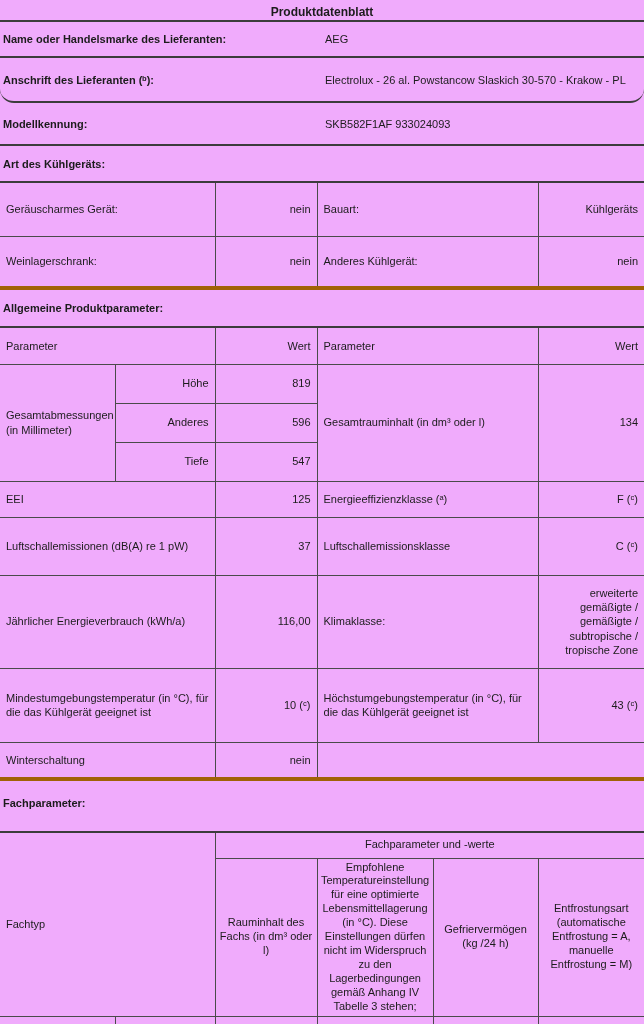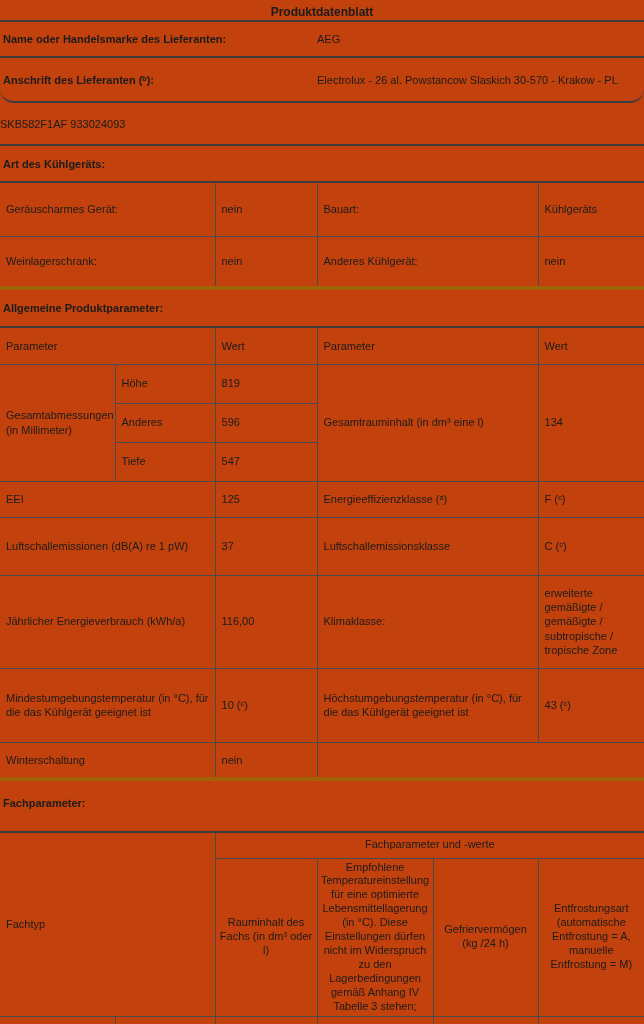--- a/index.html
+++ b/index.html
@@ -1,44 +1,45 @@
 <!DOCTYPE html>
 <html><head>
 <meta charset="utf-8">
 <style>
   * { box-sizing: border-box; }
   html, body { margin: 0; padding: 0; background: #fff; }
   .page {
-    width: 644px; height: 1024px; overflow: hidden; background: #c2410c;
+    width: 644px; height: 1024px; overflow: hidden; background: #f0abfc;
     font-family: "Liberation Sans", "DejaVu Sans", sans-serif;
     font-size: 11px; color: #1c1c1c; position: relative;
   }
   .doc-title {
     text-align: center; font-weight: 700; font-size: 12px;
     padding-top: 5px; height: 22px;
     border-bottom: 2px solid #3c3c3c;
   }
   .info-row {
     display: flex; align-items: center;
     border-bottom: 2px solid #3c3c3c;
+    gap: 8px;
   }
   .info-row .lbl { flex: 0 0 317px; font-weight: 700; padding-left: 3px; }
   .info-row .val { flex: 1; }
   .r1 { height: 36px; } .r2 { height: 45px; border-radius: 14px; } .r3 { height: 43px; }
   .section-heading { font-weight: 700; padding-left: 3px; }
   .h-type    { margin: 12px 0 11px 0; }
   .h-general { margin: 12px 0 12px 0; }
   .h-comp    { margin: 16px 0 22px 0; }
   table { border-collapse: collapse; width: 644px; table-layout: fixed;
           border-top: 2px solid #3c3c3c; border-bottom: 4px solid #a16207; }
   td { border: 1px solid #4a4a4a; vertical-align: middle;
        padding: 2px 6px; line-height: 1.3; }
   td:first-child { border-left: none; }
   td:last-child  { border-right: none; }
-  td.c { text-align: left; }
+  td.c { text-align: right; }
   table.comp { border-bottom: none; }
   table.comp td.hdr { text-align: center; padding: 2px 2px; line-height: 1.27; }
   table.comp td.fachtyp { text-align: left; padding-left: 6px; }
   table.comp tr.cut td { border-bottom: none; }
 </style>
 </head>
 <body>
 
 <div class="page">
 
@@ -46,20 +47,21 @@
 
   <div class="info-row r1">
     <div class="lbl">Name oder Handelsmarke des Lieferanten:</div>
     <div class="val">AEG</div>
   </div>
   <div class="info-row r2">
     <div class="lbl">Anschrift des Lieferanten (ᵇ):</div>
     <div class="val">Electrolux - 26 al. Powstancow Slaskich 30-570 - Krakow - PL</div>
   </div>
   <div class="info-row r3">
+    <div class="lbl">Modellkennung:</div>
     <div class="val">SKB582F1AF 933024093</div>
   </div>
 
   <div class="section-heading h-type">Art des Kühlgeräts:</div>
 
   <table>
     <colgroup>
         <col style="width:215px">
         <col style="width:102px">
         <col style="width:221px">
@@ -95,21 +97,21 @@
         <tr style="height:37px">
       <td colspan="2">Parameter</td>
       <td class="c">Wert</td>
       <td>Parameter</td>
       <td class="c">Wert</td>
     </tr>
     <tr style="height:39px">
       <td rowspan="3">Gesamtabmessungen (in Millimeter)</td>
       <td class="c">Höhe</td>
       <td class="c">819</td>
-      <td rowspan="3">Gesamtrauminhalt (in dm³ eine l)</td>
+      <td rowspan="3">Gesamtrauminhalt (in dm³ oder l)</td>
       <td rowspan="3" class="c">134</td>
     </tr>
     <tr style="height:39px">
       <td class="c">Anderes</td>
       <td class="c">596</td>
     </tr>
     <tr style="height:39px">
       <td class="c">Tiefe</td>
       <td class="c">547</td>
     </tr>

